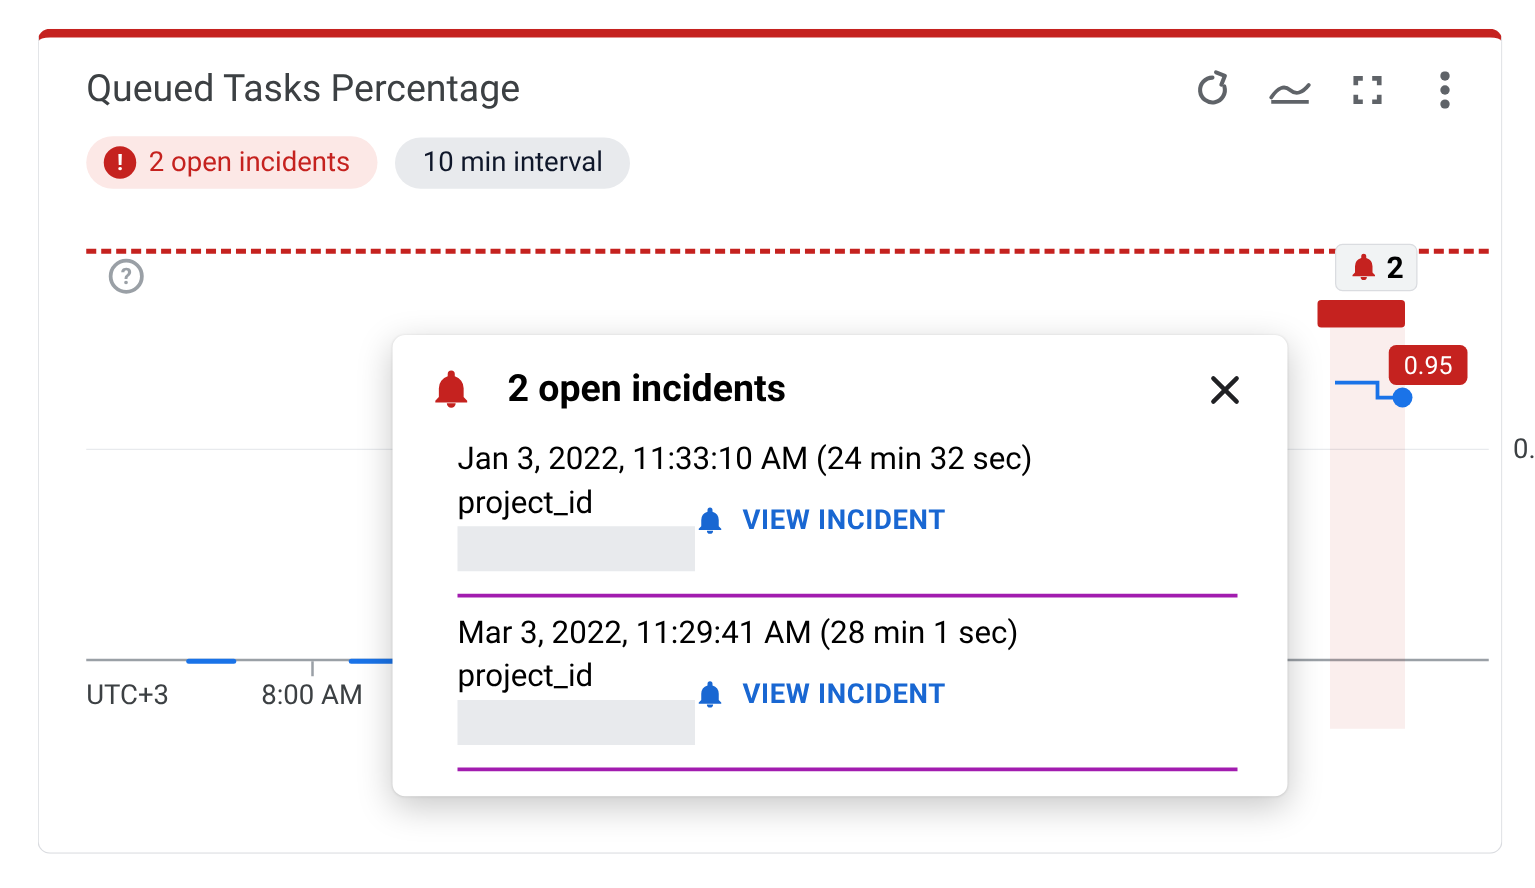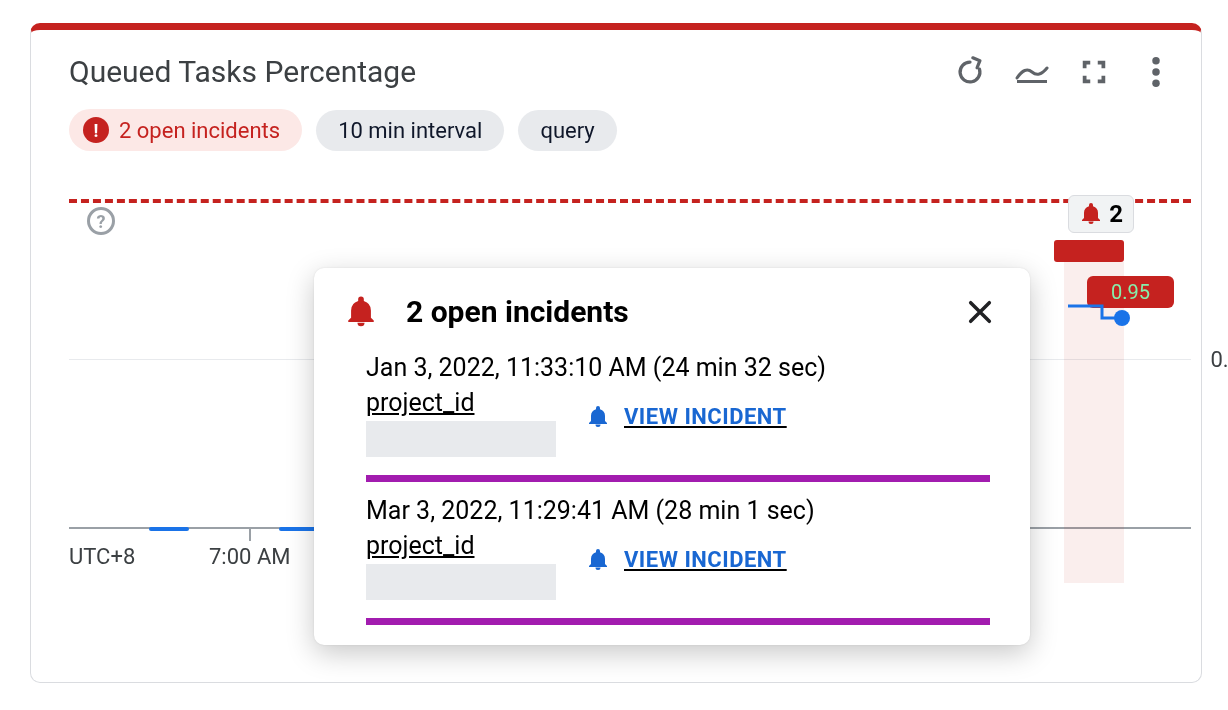--- a/index.html
+++ b/index.html
@@ -134,23 +134,23 @@
     border-radius: 6px;
     padding: 4px 10px;
     display:flex; align-items:center; gap:6px;
     font-size: 24px; font-weight:700;
   }
   .valbadge {
     position:absolute;
     right: 54px;
     top: 276px;
     background: #c5221f;
-    color:#86efac;
+    color:#ffffff;
     font-size: 20px;
-    padding: 4px 24px;
+    padding: 4px 12px;
     border-radius: 6px;
   }
   .redblock {
     position:absolute;
     right: 104px;
     top: 240px;
     width: 70px; height: 22px;
     background: #c5221f;
     border-radius: 3px;
   }
@@ -196,35 +196,33 @@
     font-size: 30px; font-weight: 700;
     flex:1;
   }
   .close-x {
     font-size: 34px; font-weight: 400;
     cursor:pointer;
     padding: 0 6px;
   }
   .inc {
     padding: 8px 0 18px 0;
-    border-bottom: 7px solid #a21caf;
+    border-bottom: 3px solid #a21caf;
     margin-left: 22px;
     margin-right: 10px;
     margin-top: 6px;
   }
   .inc:first-of-type { margin-top: 0; }
   .inc-time {
     font-size: 25px;
     margin-bottom: 6px;
   }
   .inc-row {
     display:flex;
     align-items: flex-start;
-    gap: 30px;
-    text-decoration: underline;
   }
   .inc-left { font-size: 25px; }
   .redact {
     width: 190px; height: 36px;
     background: #e8eaed;
     margin-top: 4px;
   }
   .view-link {
     display:flex; align-items:center; gap: 14px;
     color: #1967d2;
@@ -270,36 +268,35 @@
       </div>
     </div>
   </div>
 
   <div class="chips">
     <div class="chip chip-incident">
       <span class="errcircle">!</span>
       <span>2 open incidents</span>
     </div>
     <div class="chip">10 min interval</div>
-    <div class="chip">query</div>
   </div>
 
   <div class="chart-area">
     <div class="redline"></div>
     <div class="qmark">?</div>
     <div class="gridline" style="top:170px"></div>
     <div class="baseline"></div>
     <div class="blueseg" style="left:80px; width:40px;"></div>
     <div class="blueseg" style="left:210px; width:55px;"></div>
 
     <div class="ytick" style="top:158px">0.5</div>
 
-    <div class="xtick" style="left:0">UTC+8</div>
+    <div class="xtick" style="left:0">UTC+3</div>
     <div class="xtickline" style="left:180px"></div>
-    <div class="xtick" style="left:140px">7:00 AM</div>
+    <div class="xtick" style="left:140px">8:00 AM</div>
   </div>
 </div>
 
 <div class="bell-badge">
   <svg width="24" height="24" viewBox="0 0 24 24" fill="#c5221f">
     <path d="M12 22a2.5 2.5 0 0 0 2.5-2.5h-5A2.5 2.5 0 0 0 12 22zm7-6v-5a7 7 0 0 0-5-6.7V3a2 2 0 1 0-4 0v1.3A7 7 0 0 0 5 11v5l-2 2v1h18v-1l-2-2z"></path>
   </svg>
   <span>2</span>
 </div>
 <div class="redblock"></div>

